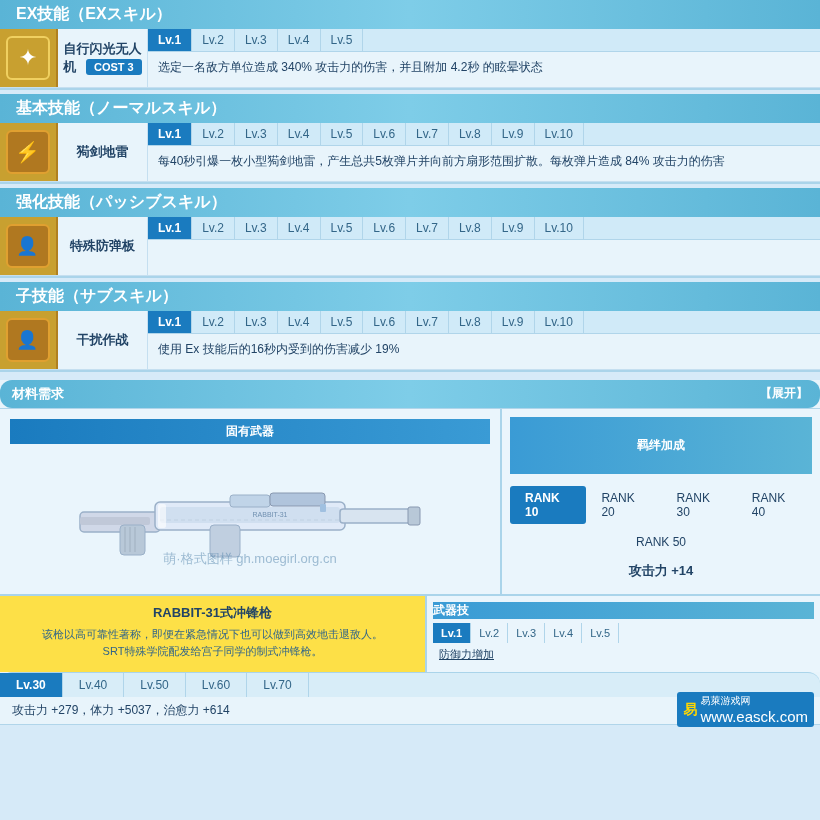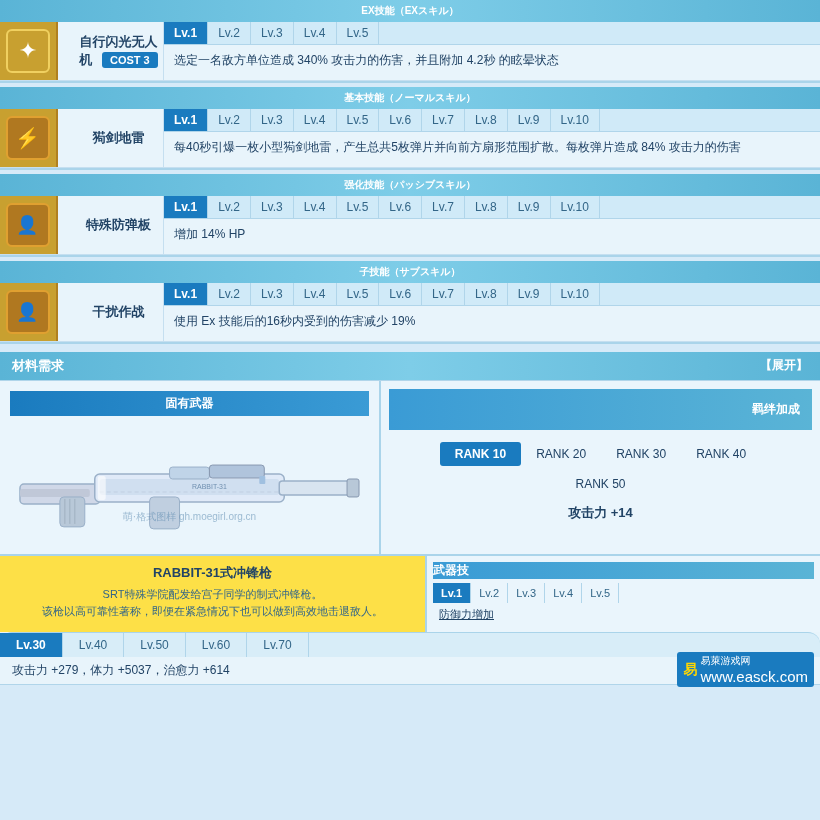--- a/index.html
+++ b/index.html
@@ -9,23 +9,23 @@
       width: 820px;
       min-height: 820px;
       font-size: 12px;
       color: #333;
     }
 
     
     .section-header {
       background: linear-gradient(to right, #5ab4d6, #7ecde8, #5ab4d6);
       color: white;
-      text-align: center;
+      text-align: left;
       padding: 4px 16px;
-      font-size: 10px;
+      font-size: 16px;
       font-weight: bold;
     }
 
     
     .skill-block {
       background: #e8f4fb;
       border-bottom: 2px solid #aad4ea;
     }
     .skill-row {
       display: flex;
@@ -58,21 +58,20 @@
       display: flex;
       align-items: center;
       justify-content: center;
       padding: 4px;
       font-size: 13px;
       color: #224466;
       font-weight: bold;
       text-align: center;
       border-right: 1px solid #c5dff0;
       flex-shrink: 0;
-      margin-left: 16px;
     }
     .skill-content {
       flex: 1;
       display: flex;
       flex-direction: column;
     }
     .level-tabs {
       display: flex;
       align-items: center;
       background: #d0eaf8;
@@ -120,33 +119,34 @@
       margin-top: 4px;
     }
     .materials-header {
       background: linear-gradient(to right, #5ab4d6, #7ecde8, #5ab4d6);
       color: white;
       display: flex;
       justify-content: space-between;
       padding: 5px 12px;
       font-size: 13px;
       font-weight: bold;
+      border-radius: 12px;
     }
     .materials-expand {
       color: white;
       font-size: 12px;
       cursor: pointer;
     }
 
     .weapon-bonus-container {
       display: flex;
       border-top: 1px solid #b0d5ea;
     }
     .weapon-section {
-      width: 381px;
+      width: 502px;
       border-right: 2px solid #aad4ea;
       padding: 10px;
       background: #eaf5fc;
     }
     .weapon-section-header {
       background: linear-gradient(to right, #1a7bbf, #3a9bd5);
       color: white;
       text-align: center;
       padding: 4px;
       font-size: 12px;
@@ -154,22 +154,22 @@
       margin-bottom: 8px;
     }
     .bonus-section {
       flex: 1;
       padding: 8px;
       background: #eaf5fc;
     }
     .bonus-section-header {
       background: linear-gradient(to right, #3a9bd5, #5ab4d6);
       color: white;
-      text-align: right;
-      padding: 12px;
+      text-align: center;
+      padding: 20px;
       font-size: 12px;
       font-weight: bold;
       margin-bottom: 8px;
     }
     .rank-tab {
       padding: 4px 14px;
       font-size: 12px;
       color: #224466;
       cursor: pointer;
       border: 1px solid transparent;
@@ -384,21 +384,20 @@
             <div class="level-tab">Lv.2</div>
             <div class="level-tab">Lv.3</div>
             <div class="level-tab">Lv.4</div>
             <div class="level-tab">Lv.5</div>
             <div class="level-tab">Lv.6</div>
             <div class="level-tab">Lv.7</div>
             <div class="level-tab">Lv.8</div>
             <div class="level-tab">Lv.9</div>
             <div class="level-tab">Lv.10</div>
           </div>
-          <div class="skill-desc">增加 14% HP</div>
         </div>
       </div>
     </div>
   </div>
 
   <div style="margin-top:4px;">
     <div class="section-header">子技能（サブスキル）</div>
     <div class="skill-block">
       <div class="skill-row">
         <div class="skill-icon">
@@ -469,21 +468,21 @@
 
             <text x="200" y="60" font-size="7" fill="#7090b0" text-anchor="middle" font-family="Arial">RABBIT-31</text>
 
             <line x1="55" y1="70" x2="55" y2="95" stroke="#a0b0c0" stroke-width="1"></line>
             <line x1="60" y1="70" x2="60" y2="95" stroke="#a0b0c0" stroke-width="1"></line>
             <line x1="65" y1="70" x2="65" y2="95" stroke="#a0b0c0" stroke-width="1"></line>
 
             <rect x="88" y="47" width="8" height="24" rx="2" fill="#ffffff" opacity="0.6"></rect>
             <rect x="250" y="47" width="6" height="8" rx="1" fill="#a0c0e0"></rect>
           </svg>
-          <div style="position:absolute; bottom:20px; left:50%; transform:translateX(-50%); font-size:10px; color:rgba(80,130,170,0.5);">
+          <div style="position:absolute; bottom:4px; left:50%; transform:translateX(-50%); font-size:13px; color:rgba(80,130,170,0.5);">
             <span>萌·格式图样  gh.moegirl.org.cn</span>
           </div>
         </div>
 
       </div>
 
       <div class="bonus-section">
         <div class="bonus-section-header">羁绊加成</div>
 
         <div class="rank-row">
@@ -497,22 +496,22 @@
           <div class="rank-tab">RANK 50</div>
         </div>
 
         <div class="bonus-desc">攻击力 +14</div>
       </div>
     </div>
 
     <div class="bottom-section">
       <div class="weapon-info-block">
         <div class="weapon-name">RABBIT-31式冲锋枪</div>
+        <div class="weapon-desc-text">该枪以高可靠性著称，即便在紧急情况下也可以做到高效地击退敌人。</div>
         <div class="weapon-desc-text">SRT特殊学院配发给宫子同学的制式冲锋枪。</div>
-        <div class="weapon-desc-text">该枪以高可靠性著称，即便在紧急情况下也可以做到高效地击退敌人。</div>
       </div>
 
       <div class="weapon-tech-block">
         <div class="weapon-tech-header">武器技</div>
         <div class="weapon-tech-tabs">
           <div class="weapon-tech-tab active">Lv.1</div>
           <div class="weapon-tech-tab">Lv.2</div>
           <div class="weapon-tech-tab">Lv.3</div>
           <div class="weapon-tech-tab">Lv.4</div>
           <div class="weapon-tech-tab">Lv.5</div>

